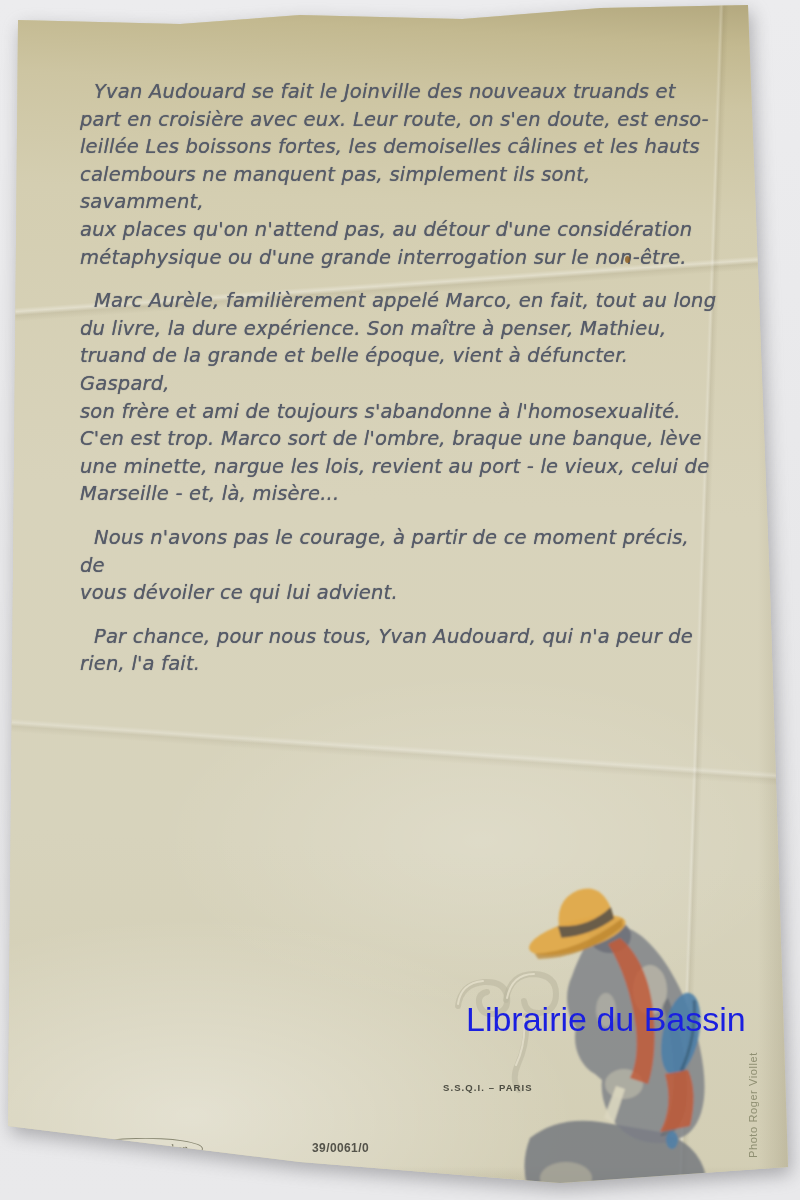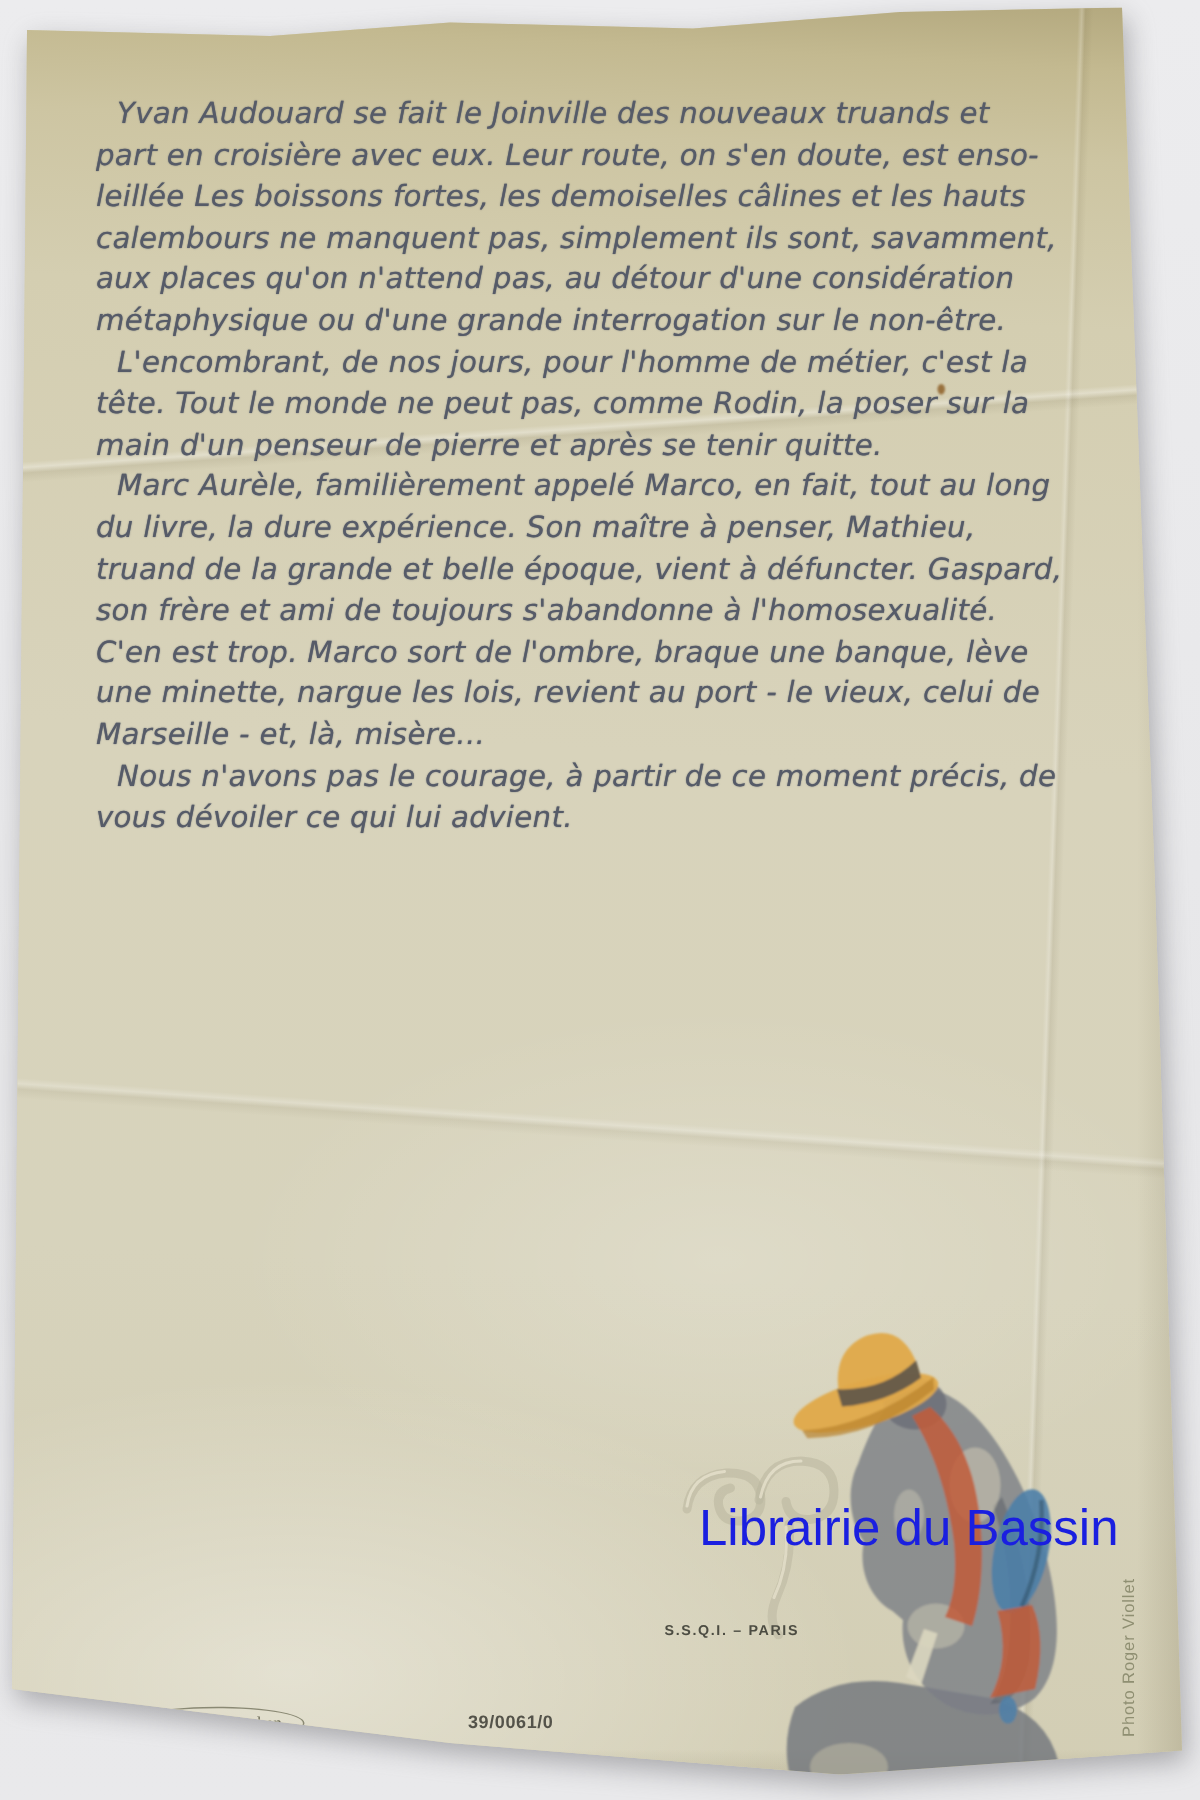--- a/index.html
+++ b/index.html
@@ -26,21 +26,21 @@
       linear-gradient(176deg,transparent 24.6%,rgba(255,255,255,.30) 24.9%,rgba(95,85,55,.10) 25.2%,transparent 25.7%),
       linear-gradient(184deg,transparent 61.6%,rgba(255,255,255,.22) 61.9%,rgba(95,85,55,.08) 62.2%,transparent 62.7%),
       linear-gradient(92deg,transparent 85.4%,rgba(255,255,255,.20) 85.7%,rgba(95,85,55,.10) 86.0%,transparent 86.6%);
   }
   .back-text{
     position:absolute;left:64px;top:62px;width:672px;
     font-family:"DejaVu Sans",sans-serif;font-style:italic;
     font-size:19.5px;line-height:27.6px;letter-spacing:.2px;
     color:#565b68;text-shadow:0 0 .9px rgba(80,86,100,.9);
   }
-  .para{margin:0;text-indent:14px;white-space:pre-line;}
+  .para{margin:16px;text-indent:14px;white-space:pre-line;}
   .watermark{
     position:absolute;left:430px;top:1000px;z-index:6;white-space:nowrap;
     font-family:"Liberation Sans",sans-serif;font-size:34px;color:#1a1fe0;margin-left:36px;
   }
   .photo-credit{
     position:absolute;left:747px;top:1018px;height:140px;z-index:5;
     writing-mode:vertical-rl;transform:rotate(180deg);
     font-size:11px;letter-spacing:.6px;color:#8f8f72;white-space:nowrap;
   }
   .stamp{
@@ -74,32 +74,31 @@
 
     <div class="creases"></div>
 
     <div class="back-text">
         <p class="para">Yvan Audouard se fait le Joinville des nouveaux truands et
 part en croisière avec eux. Leur route, on s'en doute, est enso-
 leillée  Les boissons fortes, les demoiselles câlines et les hauts
 calembours ne manquent pas, simplement ils sont, savamment,
 aux places qu'on n'attend pas, au détour d'une considération
 métaphysique ou d'une grande interrogation sur le non-être.</p>
-        <p class="para">L'encombrant, de nos jours, pour l'homme de métier, c'est la
-tête. Tout le monde ne peut pas, comme Rodin, la poser sur la
-main d'un penseur de pierre et après se tenir quitte.</p>
         <p class="para">Marc Aurèle, familièrement appelé Marco, en fait, tout au long
 du livre, la dure expérience. Son maître à penser, Mathieu,
 truand de la grande et belle époque, vient à défuncter. Gaspard,
 son frère et ami de toujours s'abandonne à l'homosexualité.
 C'en est trop. Marco sort de l'ombre, braque une banque, lève
 une minette, nargue les lois, revient au port - le vieux, celui de
 Marseille - et, là, misère...</p>
         <p class="para">Nous n'avons pas le courage, à partir de ce moment précis, de
 vous dévoiler ce qui lui advient.</p>
+        <p class="para">Par chance, pour nous tous, Yvan Audouard, qui n'a peur de
+rien, l'a fait.</p>
       </div>
 
     <div class="speck"></div>
 
     <svg class="emboss" viewBox="0 0 130 135">
       <g fill="none" stroke-linecap="round">
         <path d="M18,48 q3,-22 26,-24 q21,-1 23,15 q2,15 -13,17 q-13,1 -15,-11 q-1,-9 8,-11" stroke="#b4b099" stroke-width="6" opacity=".55"></path>
         <path d="M66,42 q4,-26 28,-26 q22,1 22,20 q0,17 -16,19 q-14,1 -16,-12" stroke="#b4b099" stroke-width="6" opacity=".55"></path>
         <path d="M86,58 q2,26 -8,48 q-7,16 1,26" stroke="#b4b099" stroke-width="6" opacity=".5"></path>
         <path d="M18,46 q3,-21 25,-23 M67,40 q5,-24 27,-24 M84,60 q2,26 -8,47" stroke="#e8e4d0" stroke-width="2" opacity=".8"></path>

